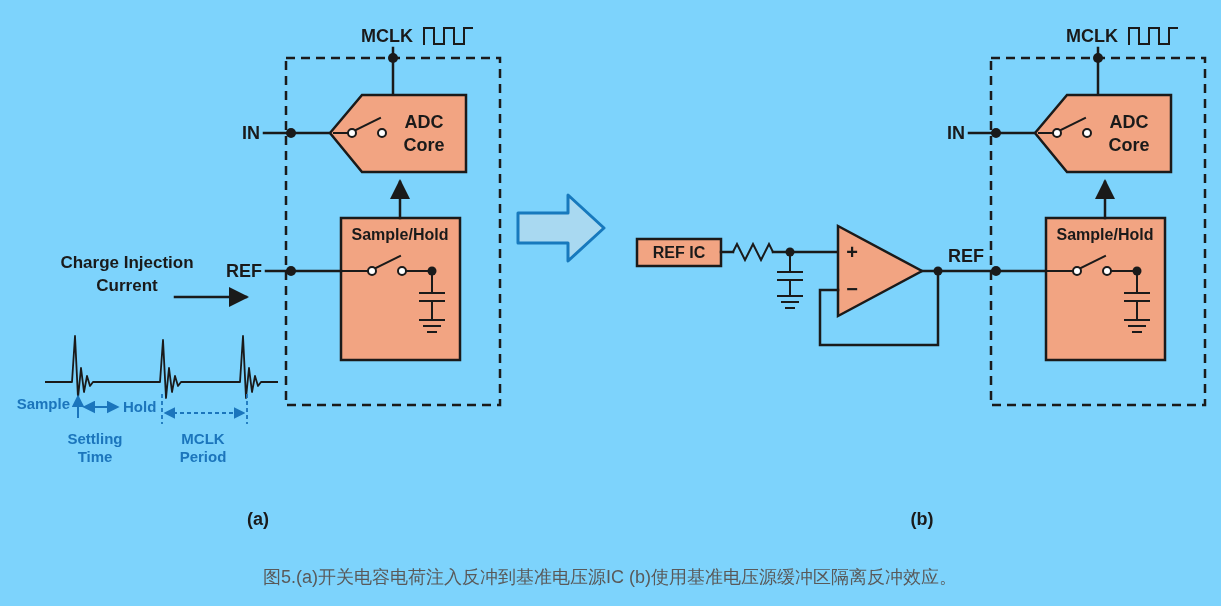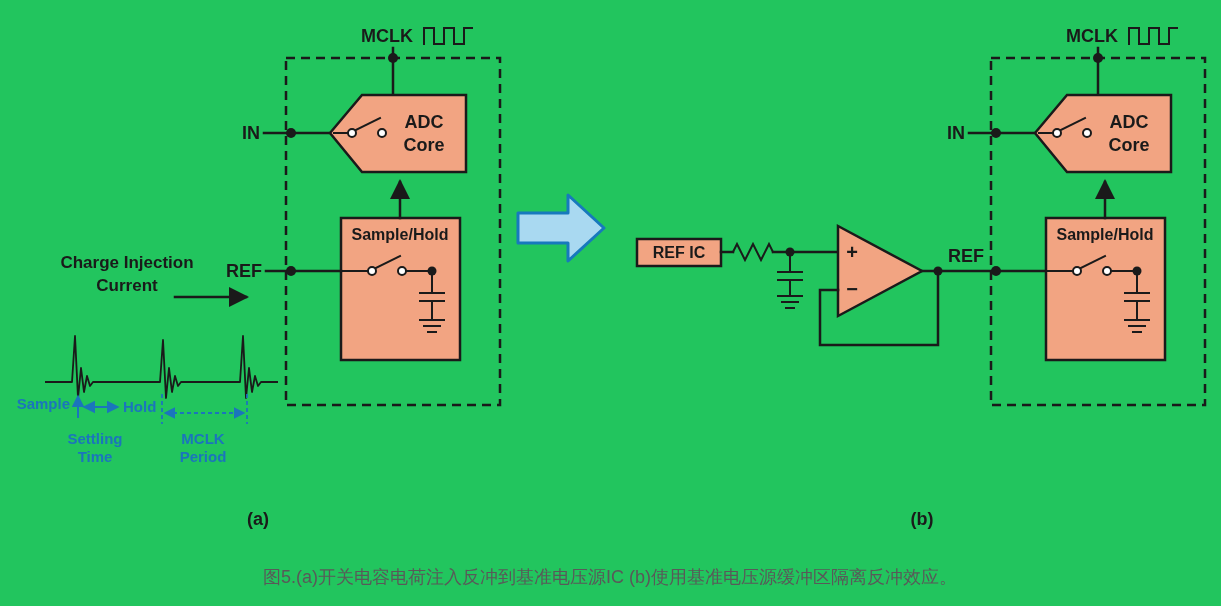--- a/index.html
+++ b/index.html
@@ -1,16 +1,16 @@
 <!DOCTYPE html>
 <html><head>
 <meta charset="utf-8">
 <style>
   html,body { margin:0; padding:0; background:#ffffff; }
-  .page { position:relative; width:1221px; height:606px; background:#22c55e; overflow:hidden;
+  .page { position:relative; width:1221px; height:606px; background:#7dd3fc; overflow:hidden;
           font-family:"Liberation Sans", sans-serif; }
   svg { display:block; }
   .wire   { stroke:#1A1A1A; stroke-width:2.5; fill:none; stroke-linecap:square; }
   .thin   { stroke:#1A1A1A; stroke-width:2;   fill:none; stroke-linecap:square; }
   .dashedbox { fill:none; stroke:#1A1A1A; stroke-width:2.5; stroke-dasharray:9 6; }
   .shape  { stroke:#1A1A1A; stroke-width:2.5; stroke-linejoin:miter; }
   .dot    { fill:#1A1A1A; stroke:none; }
   .swc    { fill:#ffffff; stroke:#1A1A1A; stroke-width:2; }
   .lbl    { font:bold 18px "Liberation Sans", sans-serif; fill:#1A1A1A; }
   .lbl-m  { font:bold 16px "Liberation Sans", sans-serif; fill:#1A1A1A; }

